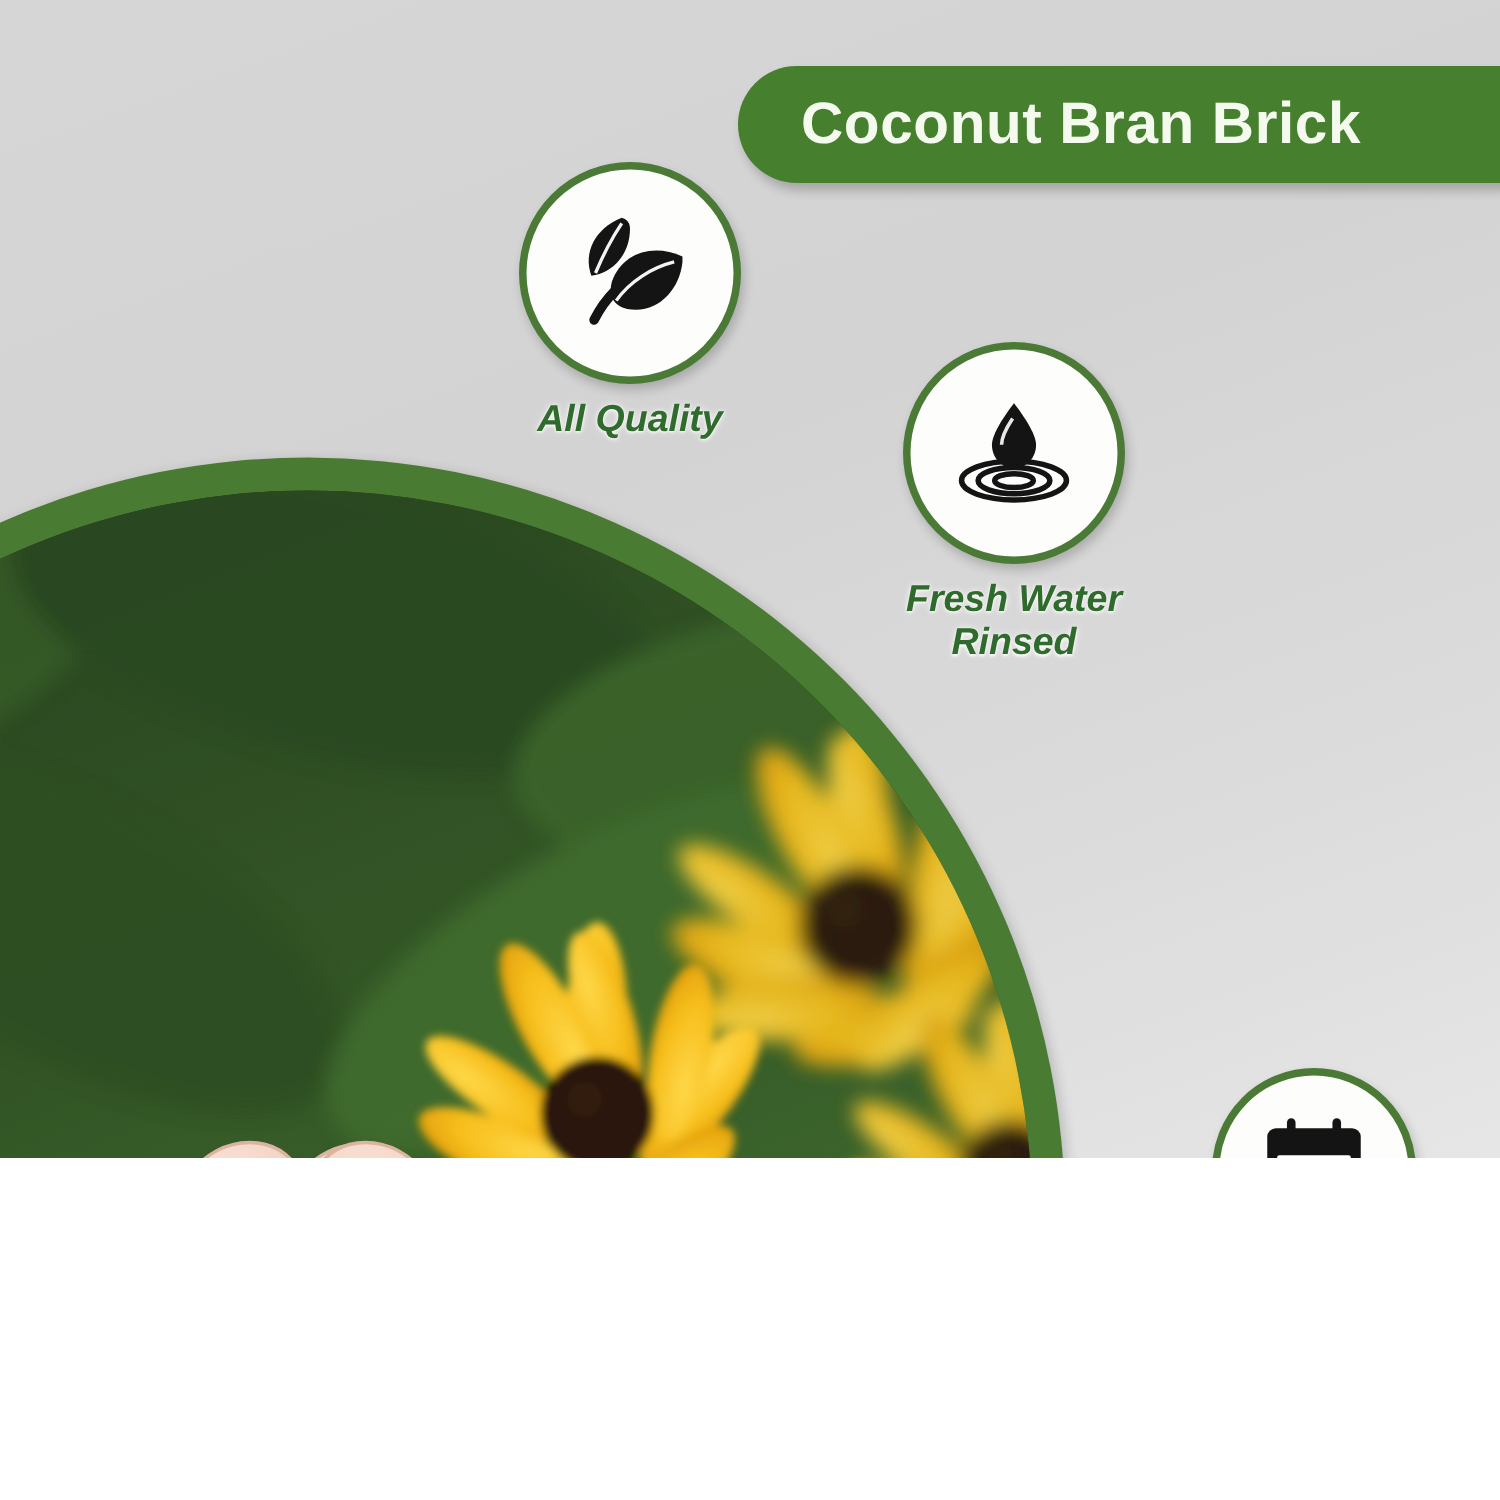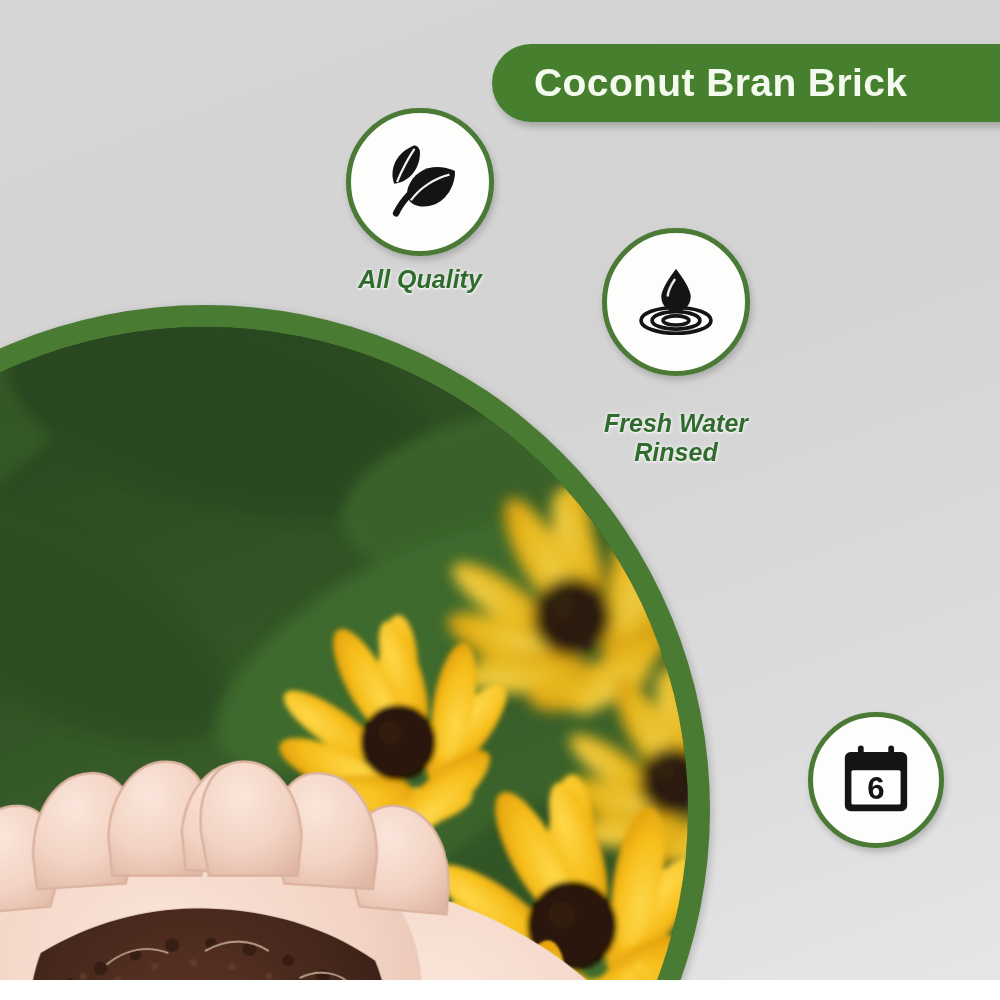--- a/index.html
+++ b/index.html
@@ -6,21 +6,21 @@
     margin: 0;
     padding: 0;
     background: #ffffff;
   }
   body {
     font-family: "Liberation Sans", sans-serif;
   }
   .canvas {
     position: relative;
     width: 1000px;
-    height: 980px;
+    height: 772px;
     overflow: hidden;
     background: linear-gradient(160deg, #d6d6d6 0%, #d3d3d3 40%, #dcdcdc 75%, #e6e6e6 100%);
   }
 
   
   .title-banner {
     position: absolute;
     left: 492px;
     top: 44px;
     width: 520px;
@@ -97,21 +97,21 @@
     text-shadow: 0 1px 2px rgba(255,255,255,0.95), 0 0 5px rgba(255,255,255,0.8);
     font-family: "Liberation Sans", sans-serif;
     white-space: pre-line;
   }
 
   
   #feature-0 { left: 32px;  top: 78px;  width: 220px; }
   #feature-0 .badge-circle { width: 148px; height: 148px; }
   #feature-1 { left: 310px; top: 108px; width: 220px; }
   #feature-1 .badge-circle { width: 148px; height: 148px; }
-  #feature-2 { left: 566px; top: 228px; width: 220px; gap: 24px; }
+  #feature-2 { left: 566px; top: 228px; width: 220px; }
   #feature-2 .badge-circle { width: 148px; height: 148px; }
   #feature-3 { left: 718px; top: 452px; width: 210px; }
   #feature-3 .badge-circle { width: 140px; height: 140px; }
   #feature-4 { left: 768px; top: 712px; width: 215px; }
   #feature-4 .badge-circle { width: 136px; height: 136px; }
 </style>
 </head>
 <body>
 
 <div class="canvas">

